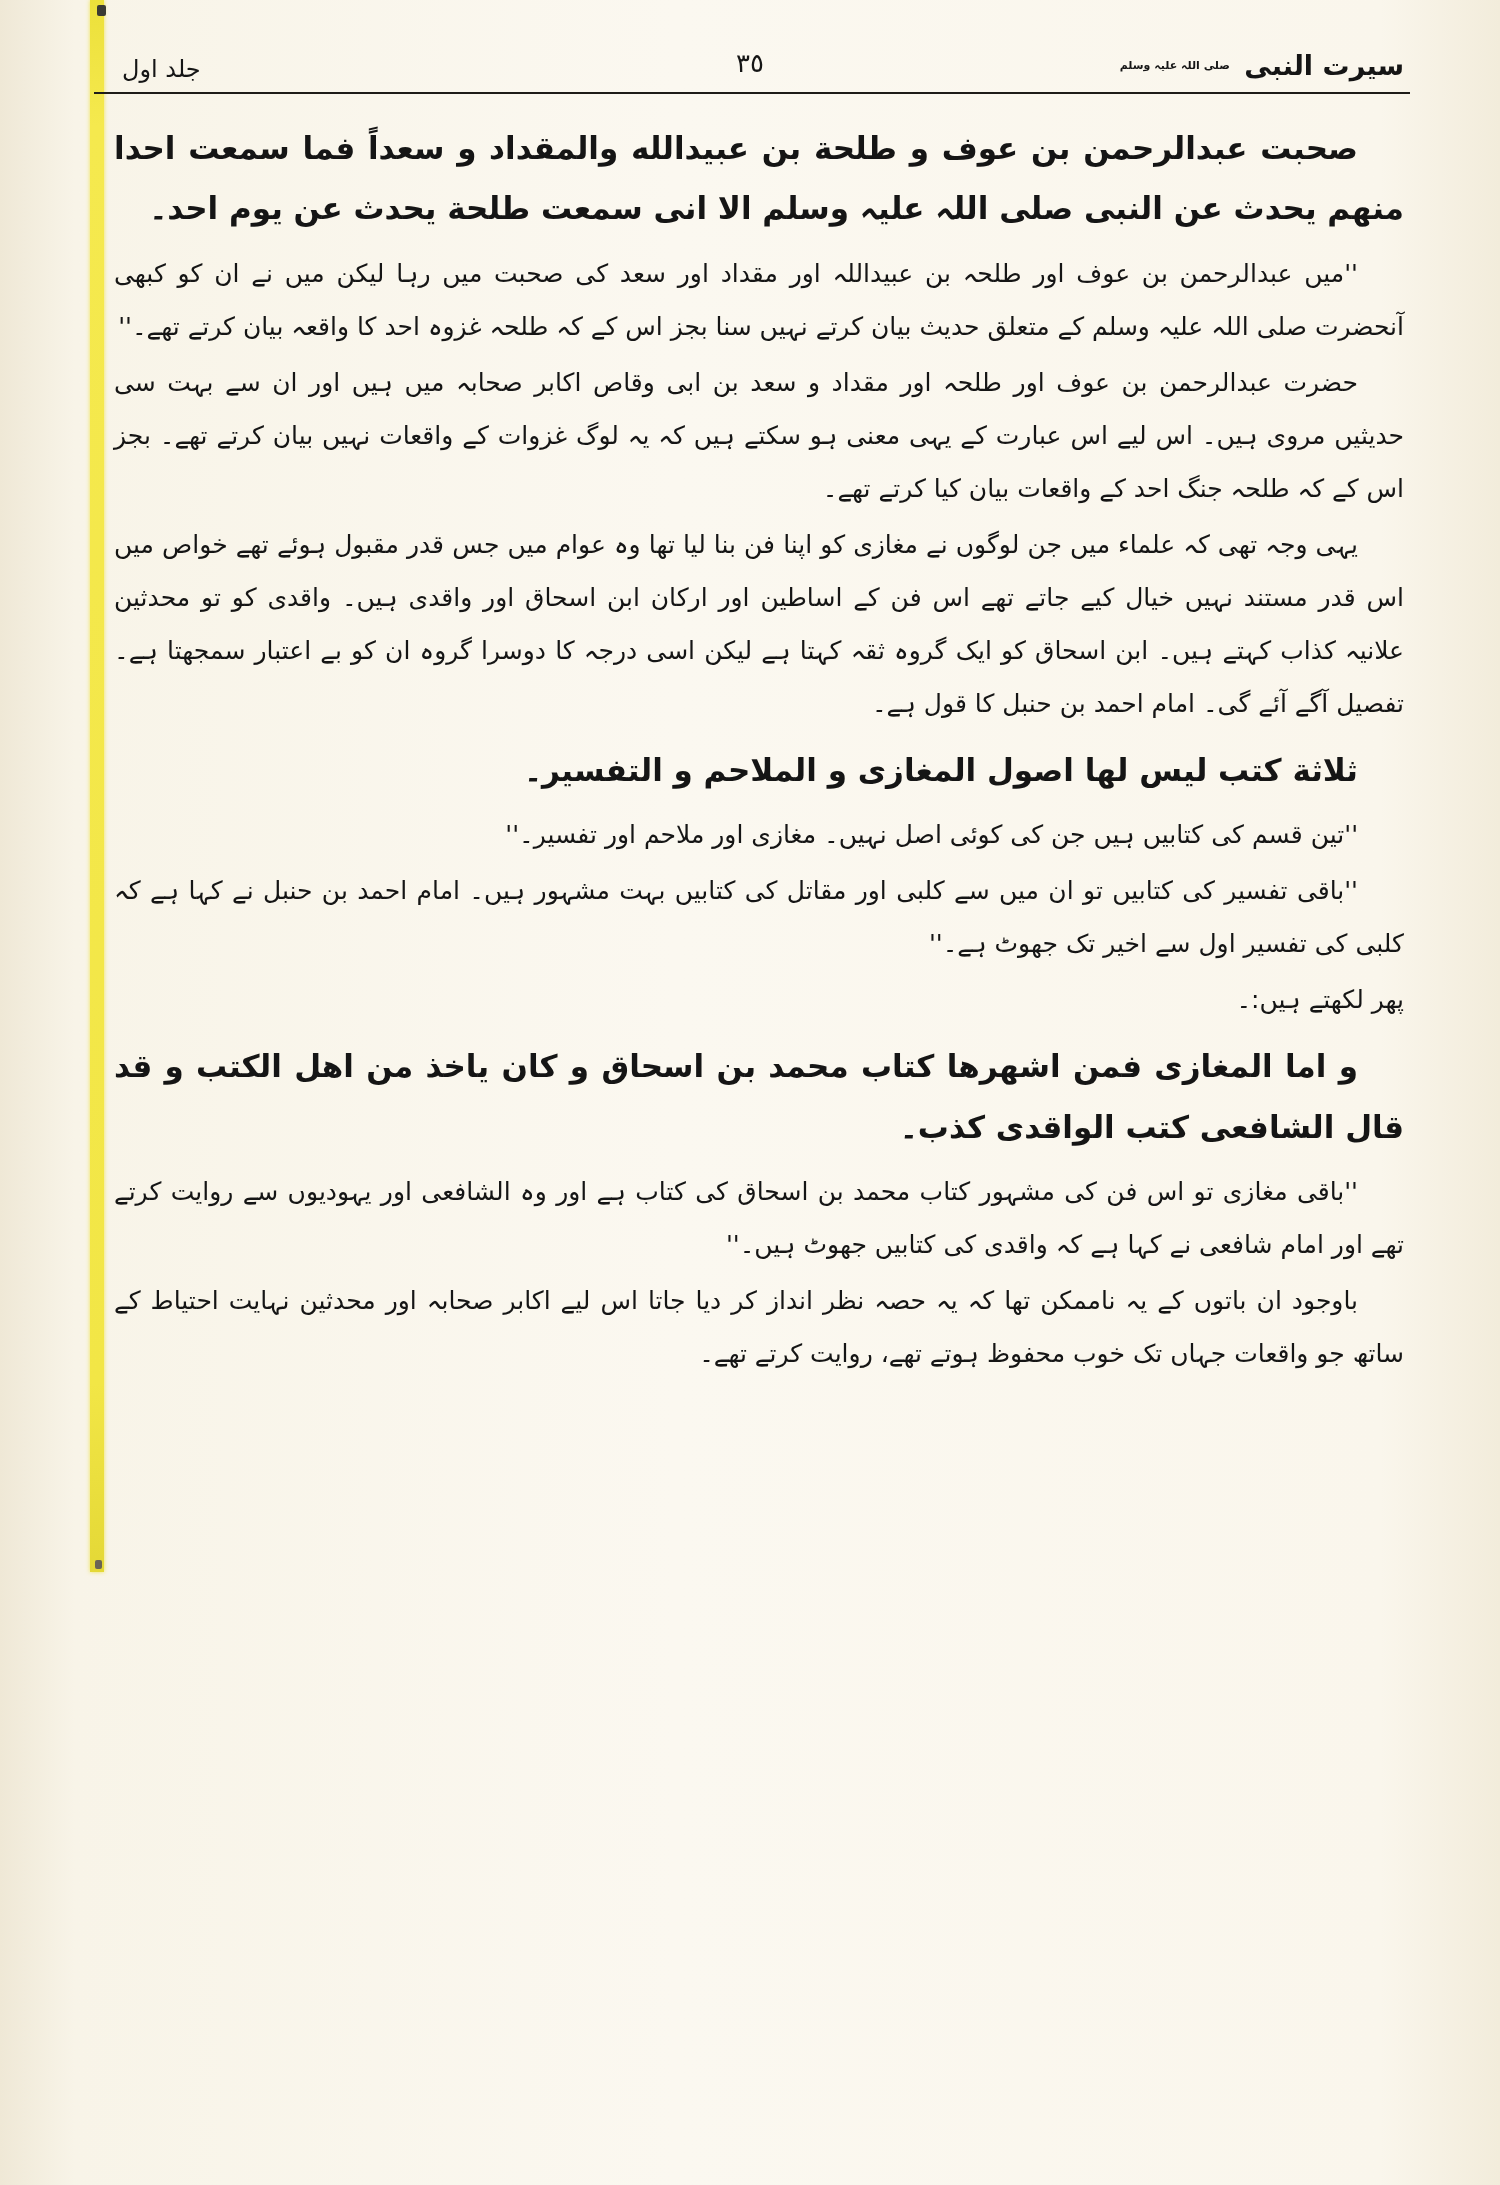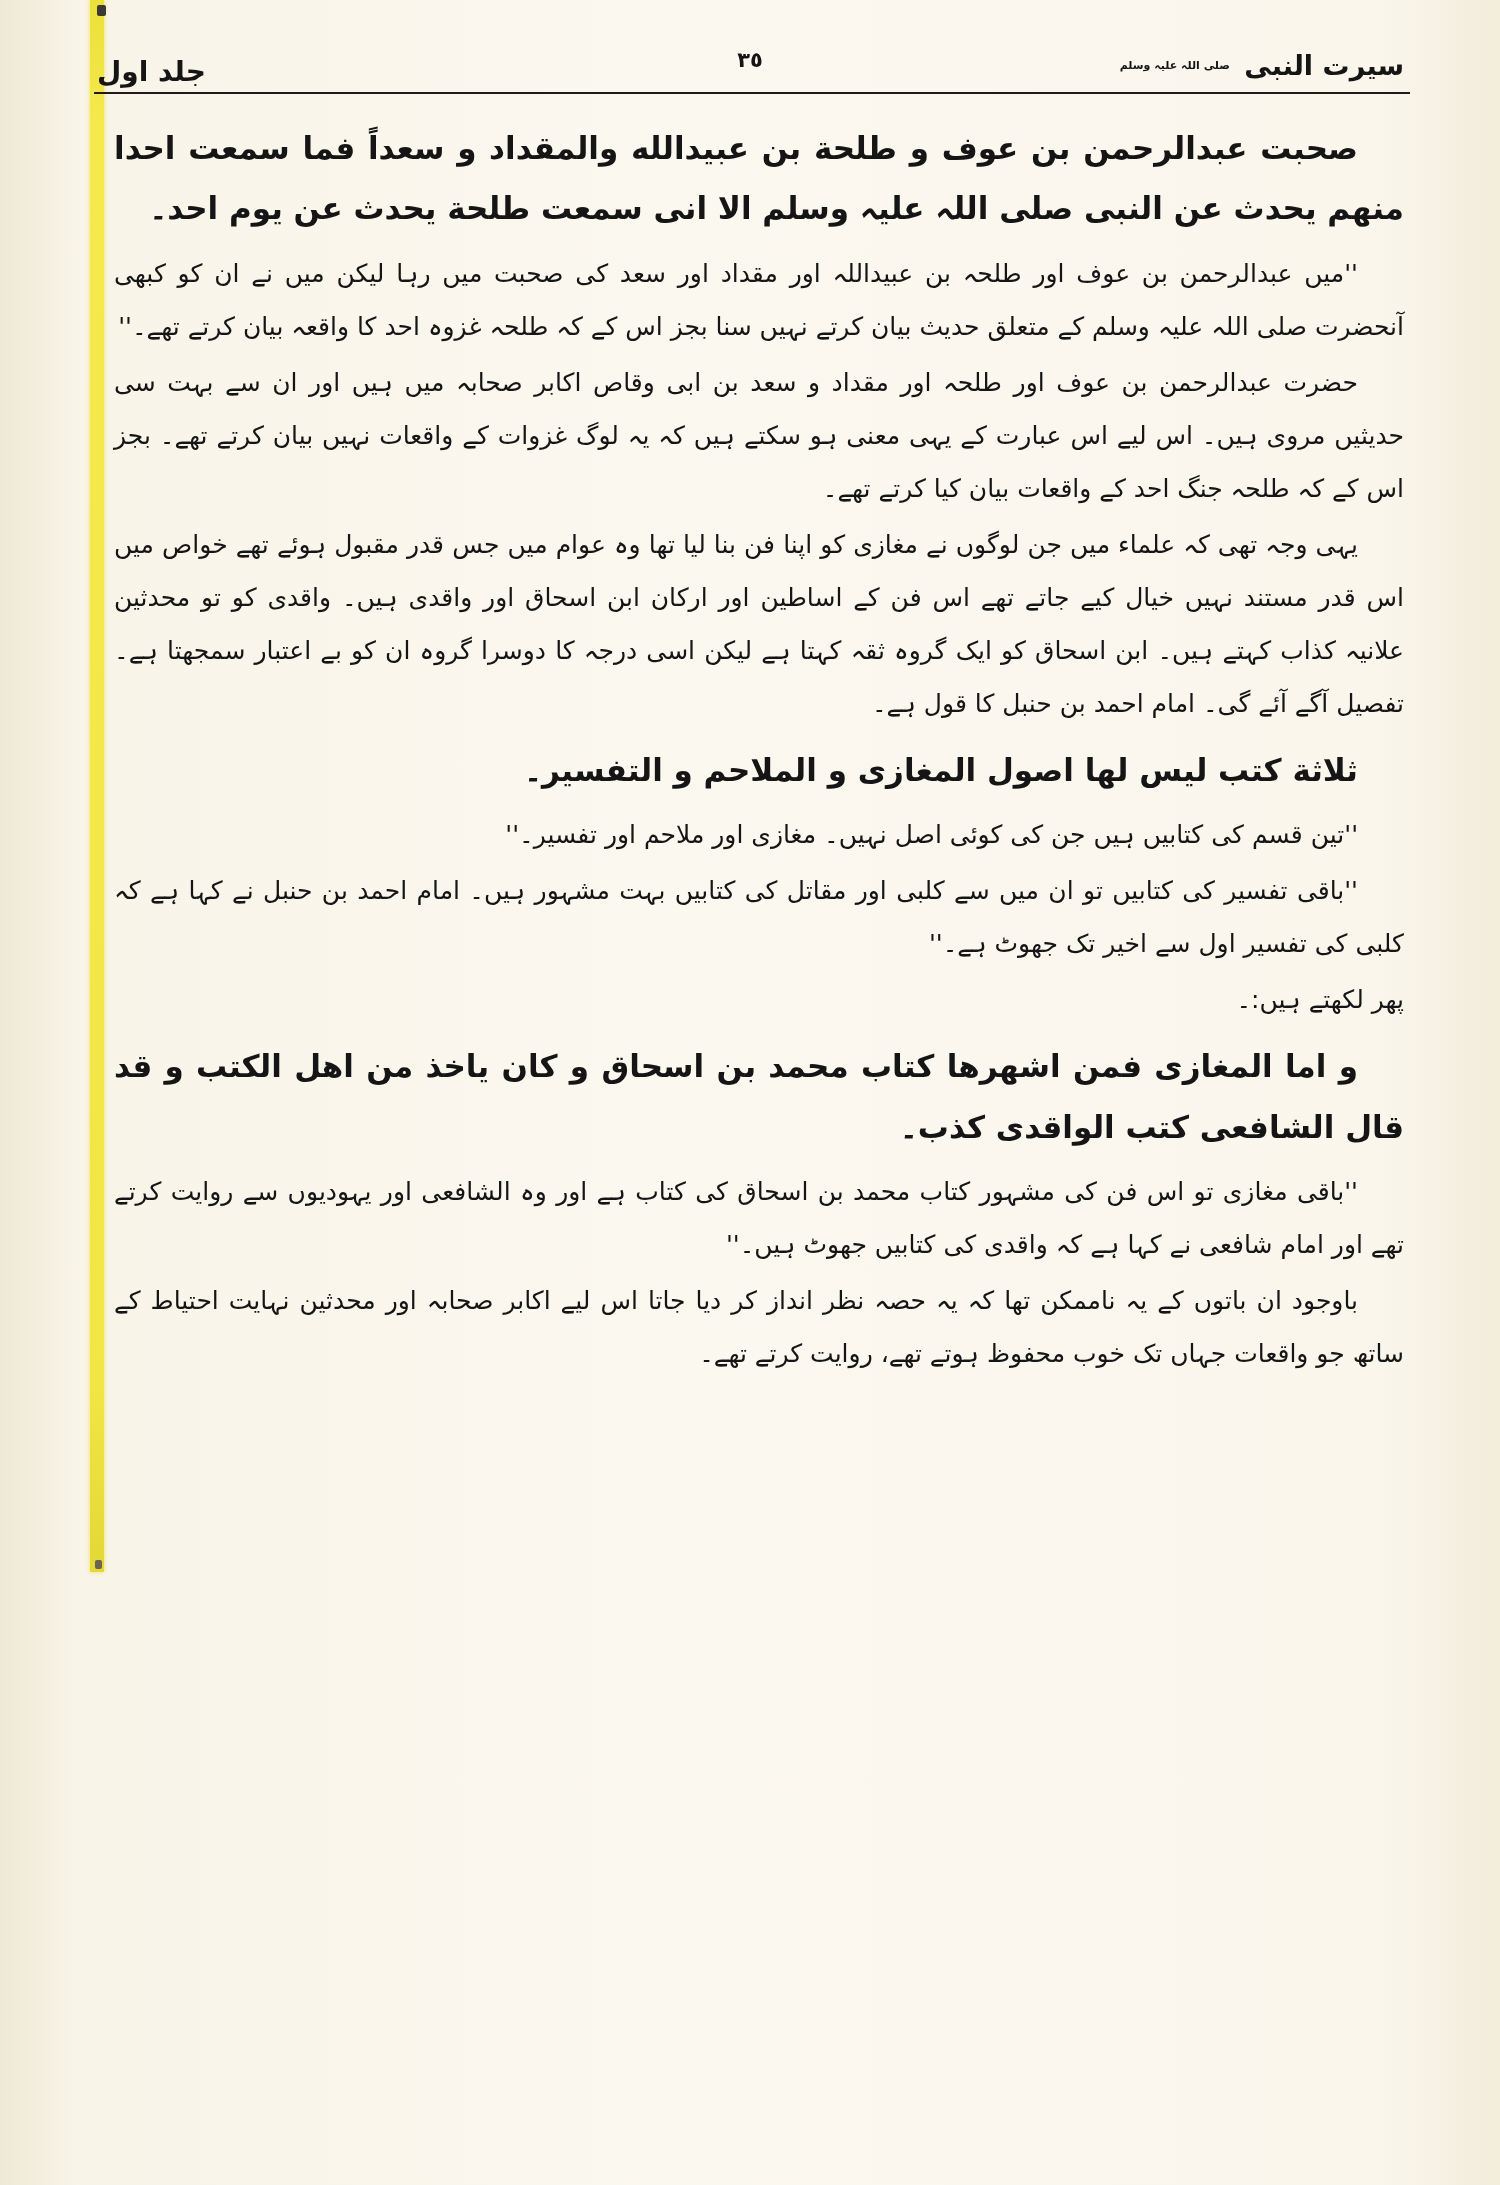--- a/index.html
+++ b/index.html
@@ -59,30 +59,30 @@
     font-weight: bold;
     margin-right: 5px;
     vertical-align: 6px;
   }
   .header-center {
     position: absolute;
     top: 48px;
     left: 0;
     right: 0;
     text-align: center;
-    font-size: 21px;
-    font-weight: bold;
+    font-size: 26px;
+    font-weight: normal;
   }
   .header-left {
     position: absolute;
     top: 55px;
-    left: 97px;
+    left: 122px;
     direction: rtl;
-    font-size: 28px;
-    font-weight: bold;
+    font-size: 24px;
+    font-weight: normal;
     white-space: nowrap;
   }
   .rule {
     position: absolute;
     top: 92px;
     left: 94px;
     right: 90px;
     height: 2px;
     background: #1e1c18;
   }

